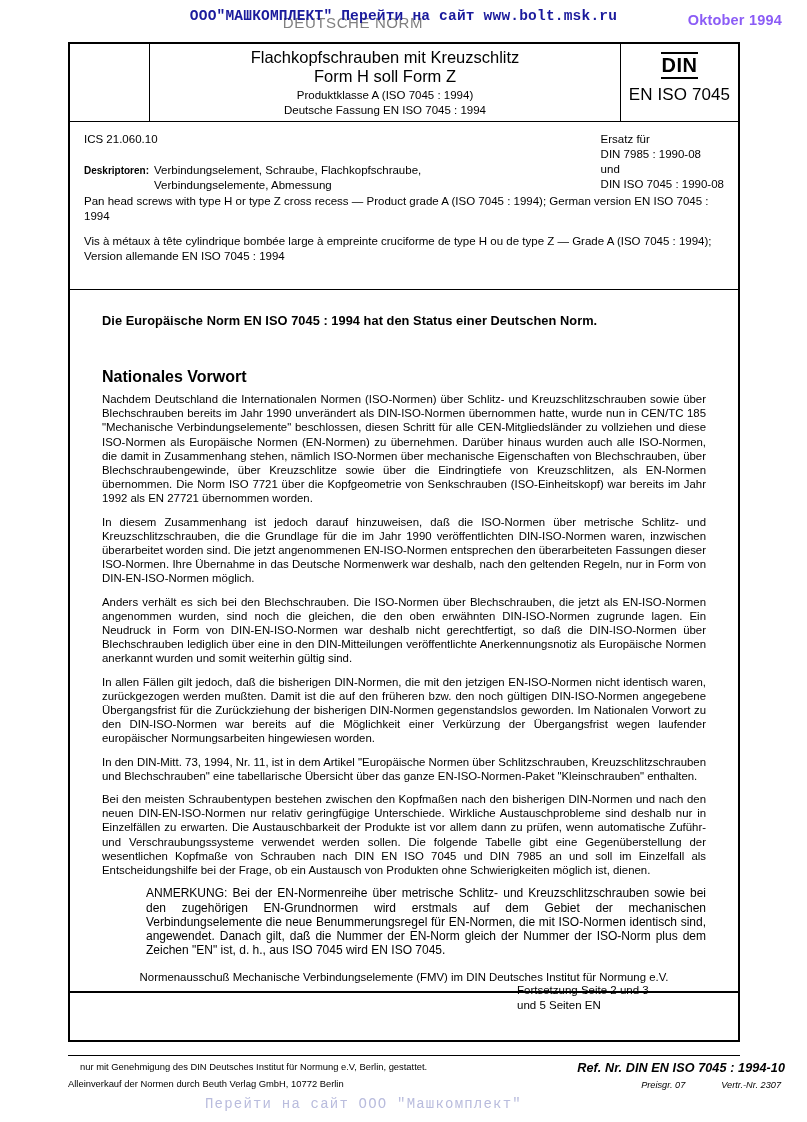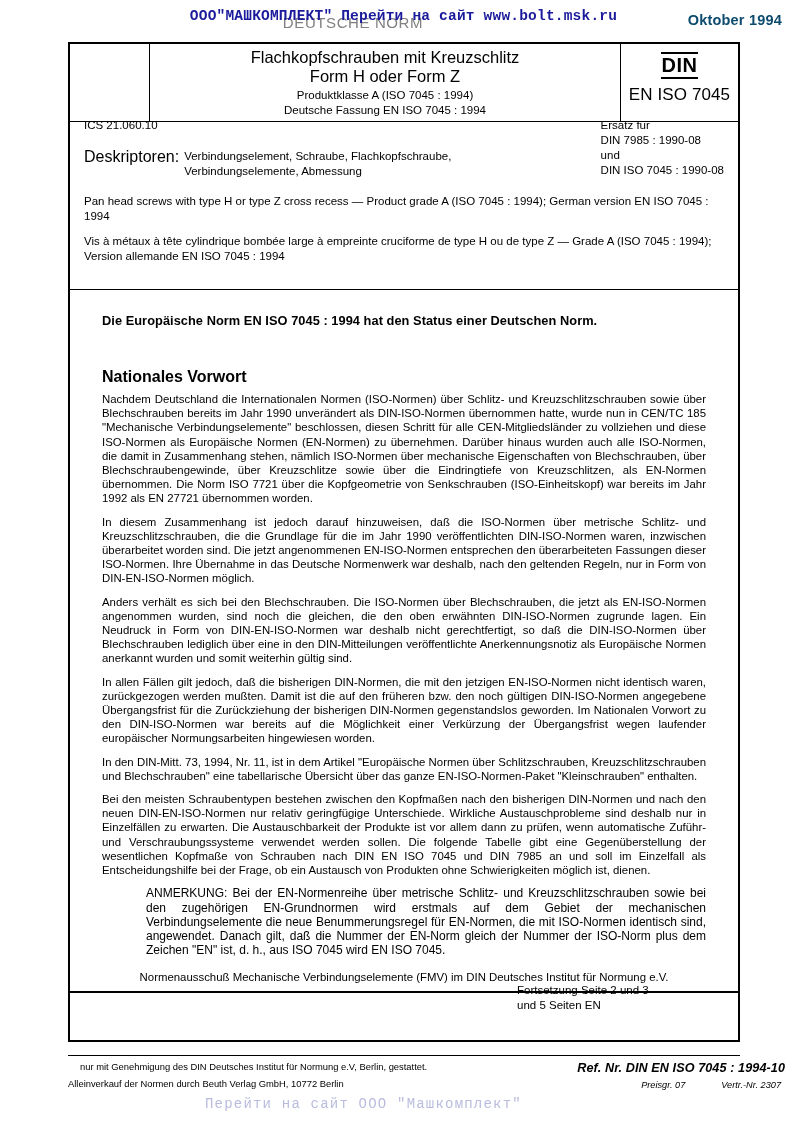--- a/index.html
+++ b/index.html
@@ -57,21 +57,21 @@
     letter-spacing: 0.6px;
     color: #808080;
     z-index: 2;
   }
   .issue-date {
     position: absolute;
     right: 25px;
     top: 12px;
     font-size: 14.5px;
     font-weight: bold;
-    color: #0c4a6e;
+    color: #8b5cf6;
     letter-spacing: 0.2px;
   }
 
   
   .frame {
     position: absolute;
     left: 68px;
     top: 42px;
     width: 672px;
     height: 1000px;
@@ -138,39 +138,40 @@
   .din-number {
     font-size: 17px;
     margin-top: 6px;
     letter-spacing: 0.1px;
   }
 
   
   .ics-block {
     position: absolute;
     left: 0;
-    top: 64px;
+    top: 78px;
     width: 100%;
     height: 103px;
     box-sizing: border-box;
     padding: 10px 14px 0 14px;
   }
   .ics-line {
     font-size: 11.5px;
     line-height: 15px;
   }
   .desc-wrap {
     margin-top: 16px;
     display: flex;
   }
   .desc-label {
-    font-size: 16px;
+    font-size: 10px;
     line-height: 15px;
     white-space: nowrap;
     padding-right: 5px;
+    font-weight: bold;
   }
   .desc-values {
     font-size: 11.5px;
     line-height: 15px;
   }
   .ersatz {
     position: absolute;
     right: 14px;
     top: 10px;
     font-size: 11.5px;
@@ -313,21 +314,21 @@
 
   <div class="deutsche-norm">DEUTSCHE NORM</div>
   <div class="issue-date">Oktober 1994</div>
 
   <div class="frame">
 
     <div class="title-block">
       <div class="tb-left"></div>
       <div class="tb-center">
         <div class="t1">Flachkopfschrauben mit Kreuzschlitz</div>
-        <div class="t2">Form H oder Form Z</div>
+        <div class="t2">Form H soll Form Z</div>
         <div class="t3">Produktklasse A (ISO 7045 : 1994)</div>
         <div class="t4">Deutsche Fassung EN ISO 7045 : 1994</div>
       </div>
       <div class="tb-right">
         <div class="din-logo">DIN</div>
         <div class="din-number">EN ISO 7045</div>
       </div>
     </div>
 
     <div class="ics-block">

